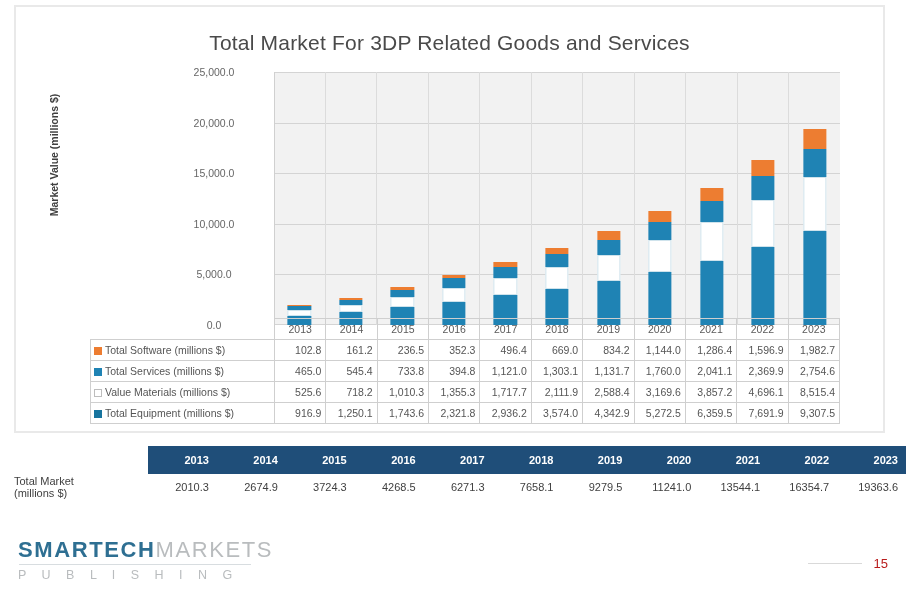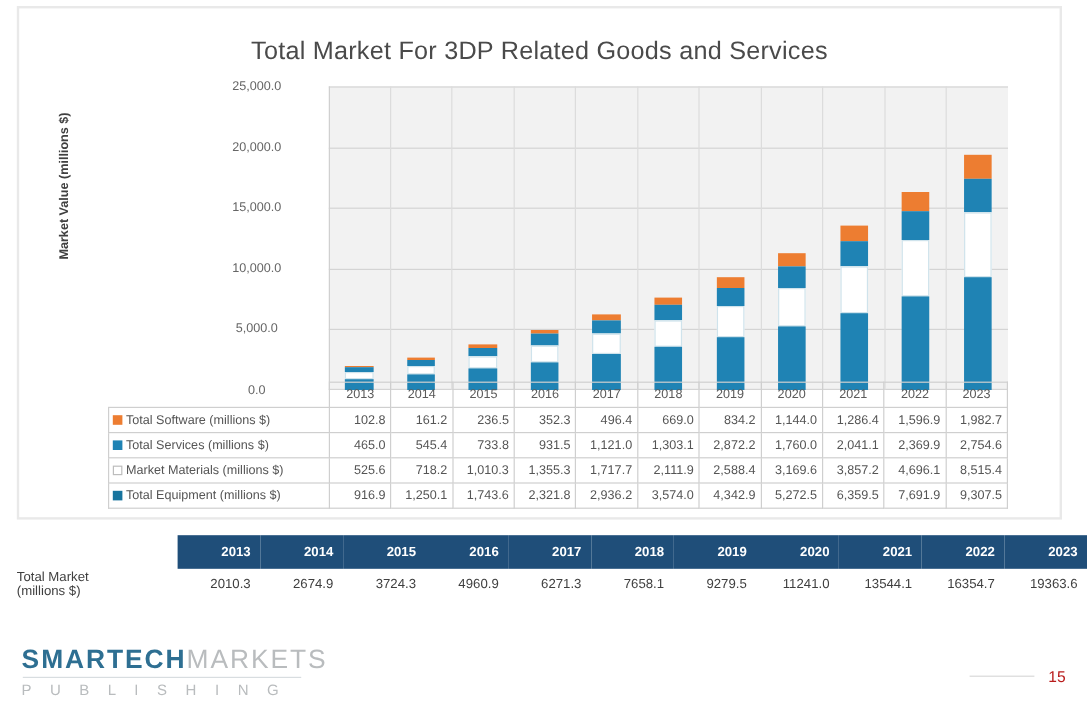--- a/index.html
+++ b/index.html
@@ -230,31 +230,31 @@
             <td>1,144.0</td>
             <td>1,286.4</td>
             <td>1,596.9</td>
             <td>1,982.7</td>
           </tr>
           <tr>
             <td class="lbl"><span class="swatch" style="background: rgb(31, 131, 180);"></span><span>Total Services (millions $)</span></td>
             <td>465.0</td>
             <td>545.4</td>
             <td>733.8</td>
-            <td>931.5</td>
+            <td>394.8</td>
             <td>1,121.0</td>
             <td>1,303.1</td>
-            <td>2,872.2</td>
+            <td>1,131.7</td>
             <td>1,760.0</td>
             <td>2,041.1</td>
             <td>2,369.9</td>
             <td>2,754.6</td>
           </tr>
           <tr>
-            <td class="lbl"><span class="swatch outline"></span><span>Market Materials (millions $)</span></td>
+            <td class="lbl"><span class="swatch outline"></span><span>Value Materials (millions $)</span></td>
             <td>525.6</td>
             <td>718.2</td>
             <td>1,010.3</td>
             <td>1,355.3</td>
             <td>1,717.7</td>
             <td>2,111.9</td>
             <td>2,588.4</td>
             <td>3,169.6</td>
             <td>3,857.2</td>
             <td>4,696.1</td>
@@ -303,21 +303,21 @@
         </thead>
       <tbody>
           <tr>
             <td class="rowhead">
               <div>Total Market</div>
               <div>(millions $)</div>
             </td>
             <td>2010.3</td>
             <td>2674.9</td>
             <td>3724.3</td>
-            <td>4960.9</td>
+            <td>4268.5</td>
             <td>6271.3</td>
             <td>7658.1</td>
             <td>9279.5</td>
             <td>11241.0</td>
             <td>13544.1</td>
             <td>16354.7</td>
             <td>19363.6</td>
           </tr>
         </tbody>
     </table>

